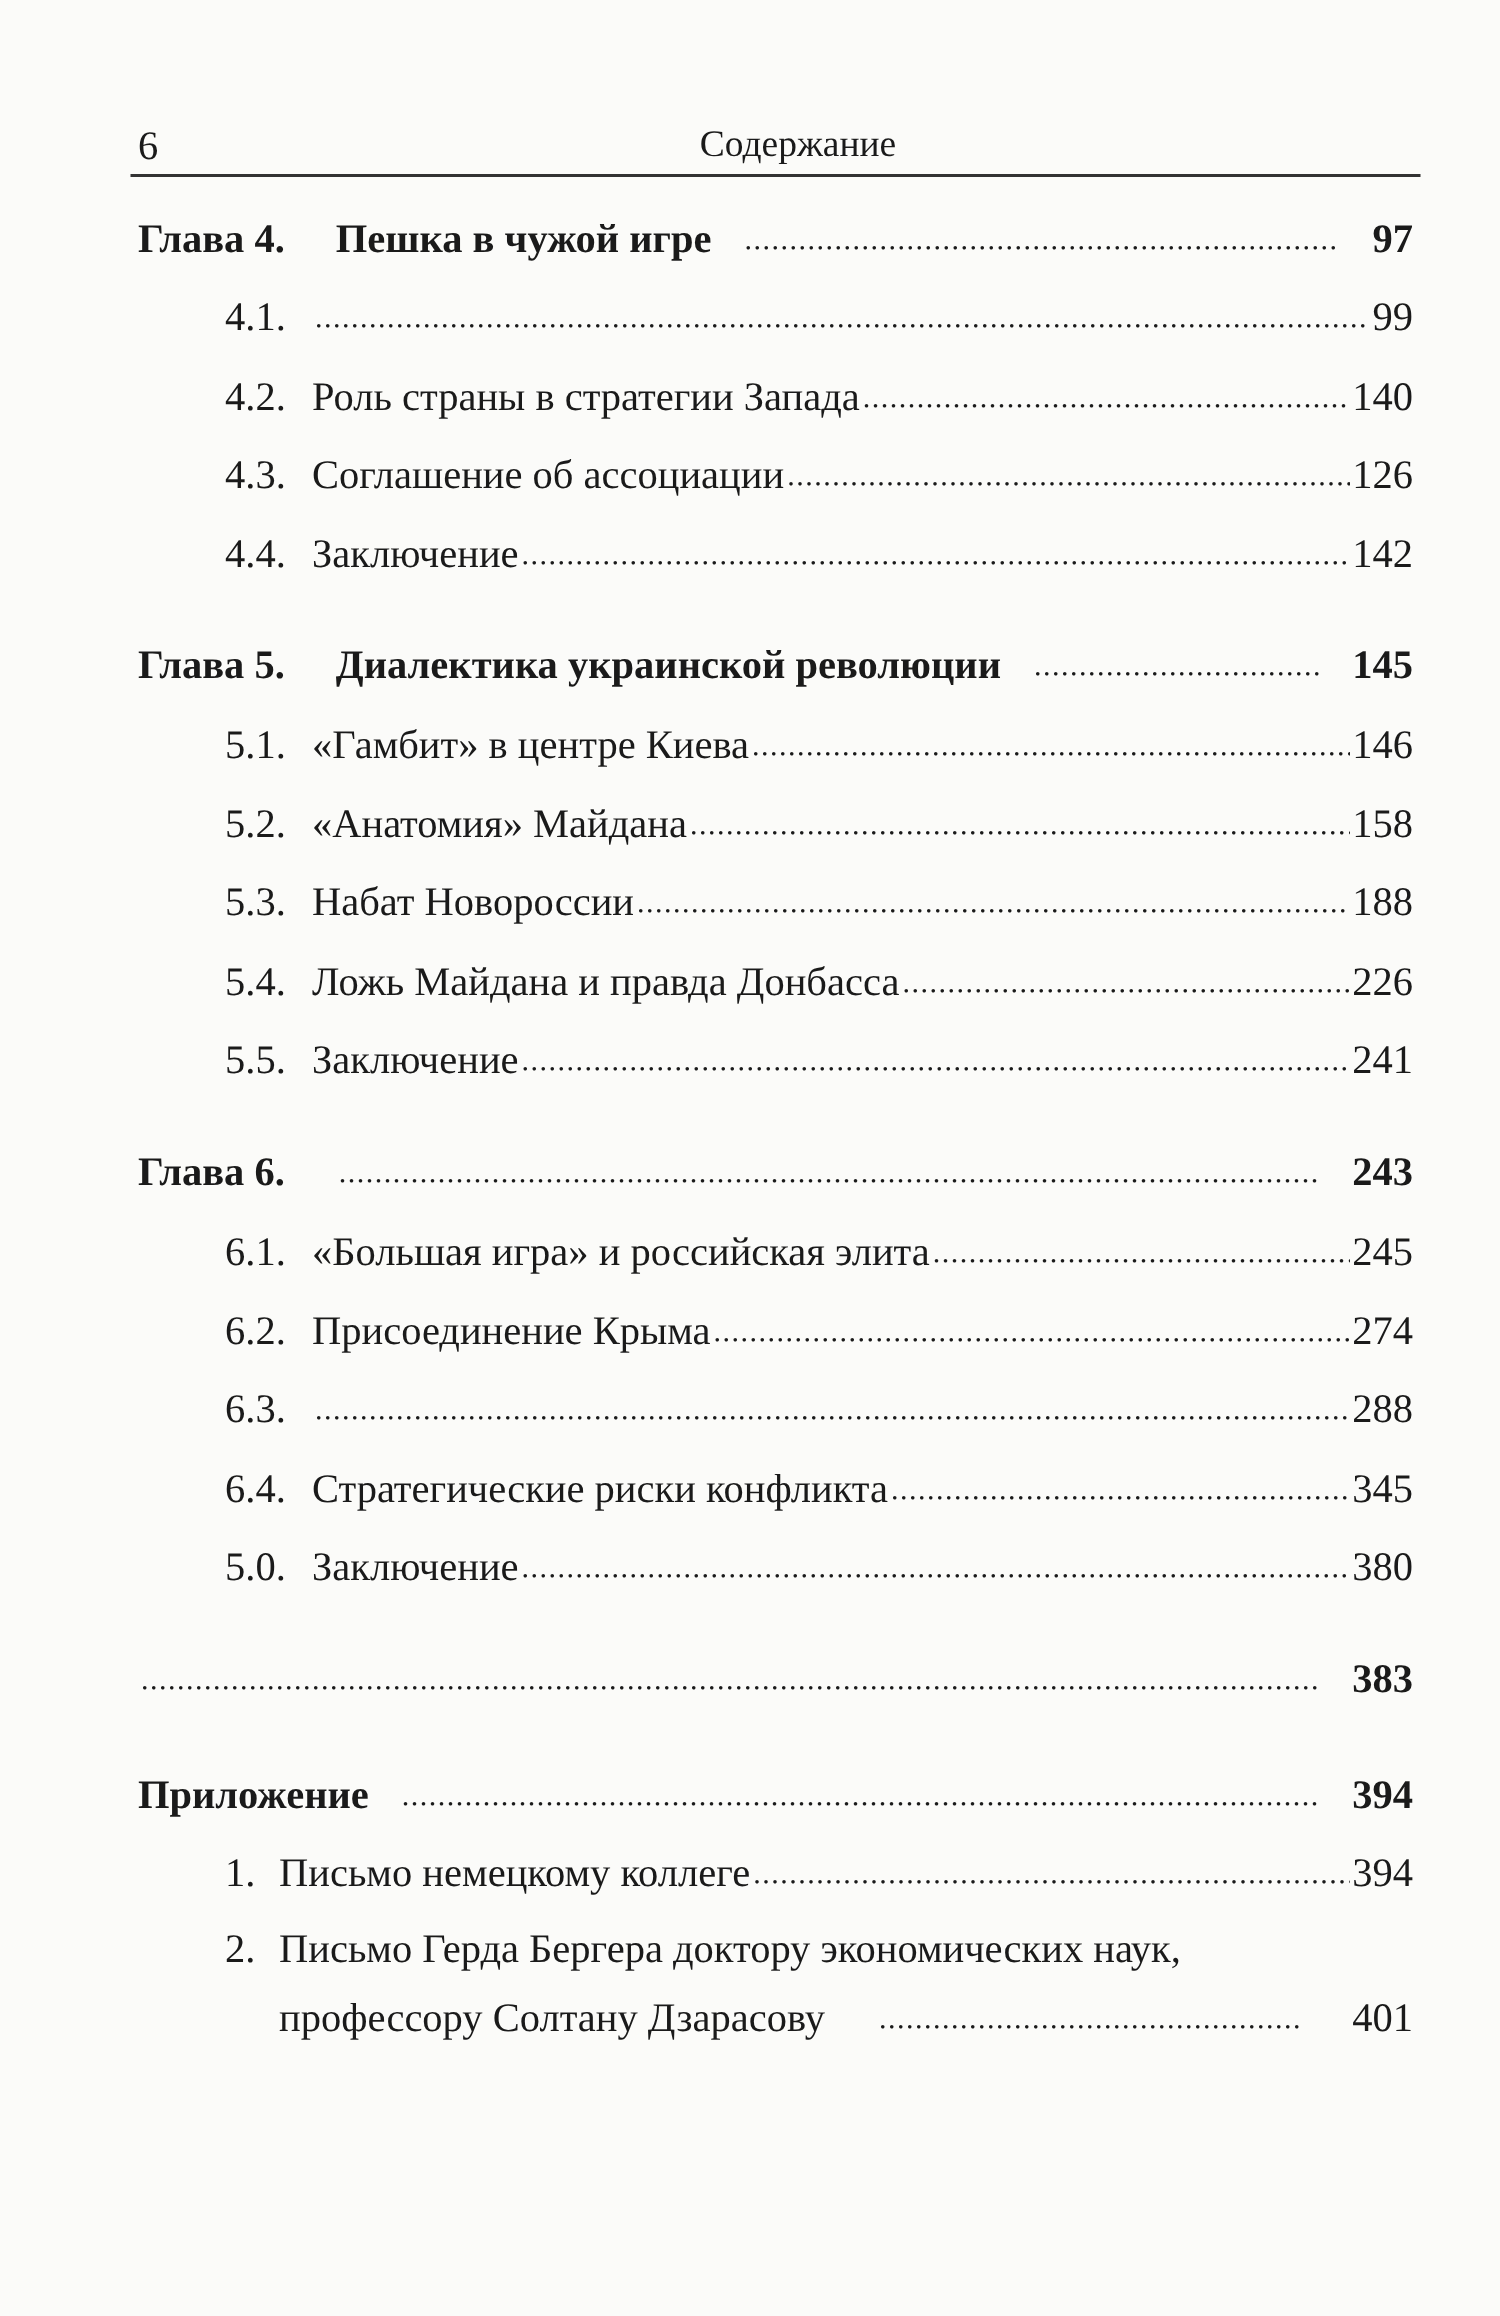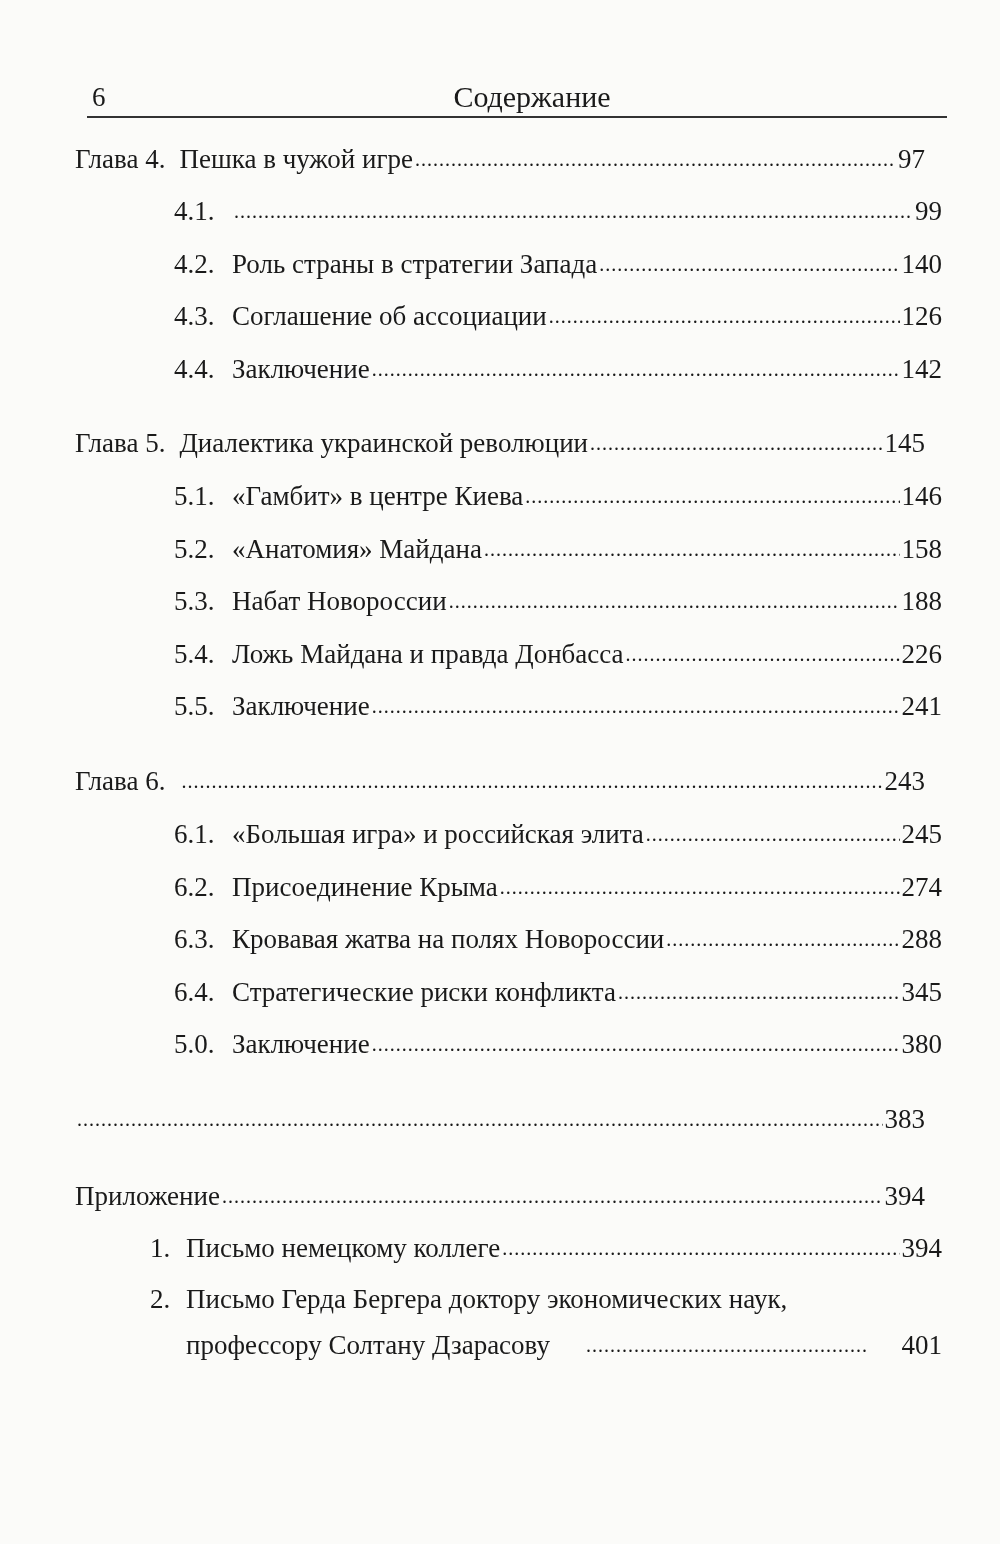--- a/index.html
+++ b/index.html
@@ -29,56 +29,57 @@
       top: 0;
       font-size: 27px;
       line-height: 30px;
     }
     .running-title {
       position: absolute;
       left: 0;
       right: 0;
       top: 0;
       text-align: center;
-      font-size: 30px;
+      font-size: 25px;
       line-height: 30px;
       padding-left: 30px;
     }
     .toc {
       position: absolute;
       left: 0;
       top: 0;
       width: 1000px;
     }
     .toc-row {
       position: absolute;
       display: flex;
       align-items: baseline;
       font-size: 27px;
       line-height: 32px;
       white-space: nowrap;
     }
     .toc-row.chapter {
-      left: 75px;
+      left: 92px;
       width: 850px;
-      font-weight: normal;
+      font-weight: bold;
+      gap: 20px;
     }
     .toc-row.section {
       left: 150px;
       width: 792px;
     }
     .toc-row.appendix-item {
       left: 150px;
       width: 792px;
     }
     .num {
       flex: 0 0 auto;
     }
     .chapter .num { margin-right: 14px; }
-    .section .num { width: 58px; margin-left: 24px; }
+    .section .num { width: 58px; }
     .appendix-item .num { width: 36px; }
     .title {
       flex: 0 0 auto;
     }
     .leader {
       flex: 1 1 auto;
       overflow: hidden;
       margin: 0 2px;
       position: relative;
       top: -2px;
@@ -203,21 +204,20 @@
     <span class="pg">245</span>
   </div>
   <div class="toc-row section" style="top:871px">
     <span class="num">6.2.</span>
     <span class="title">Присоединение Крыма</span>
     <span class="leader"></span>
     <span class="pg">274</span>
   </div>
   <div class="toc-row section" style="top:923px">
     <span class="num">6.3.</span>
-    <span class="title">Кровавая жатва на полях Новороссии</span>
     <span class="leader"></span>
     <span class="pg">288</span>
   </div>
   <div class="toc-row section" style="top:976px">
     <span class="num">6.4.</span>
     <span class="title">Стратегические риски конфликта</span>
     <span class="leader"></span>
     <span class="pg">345</span>
   </div>
   <div class="toc-row section" style="top:1028px">

